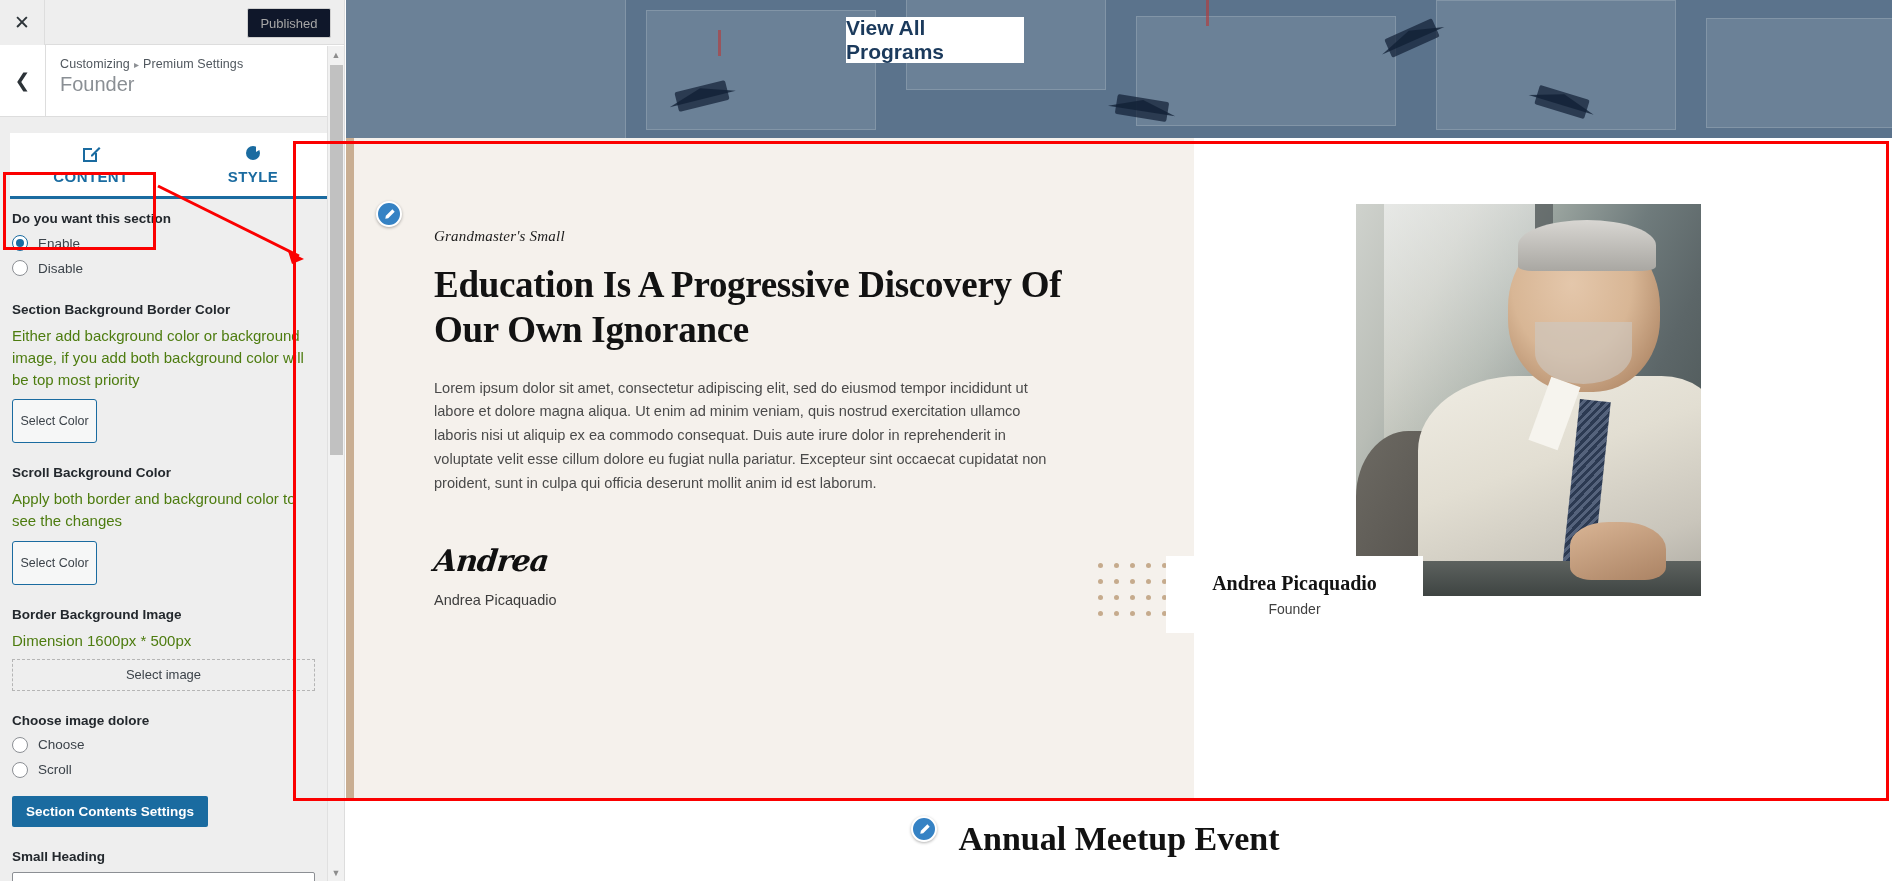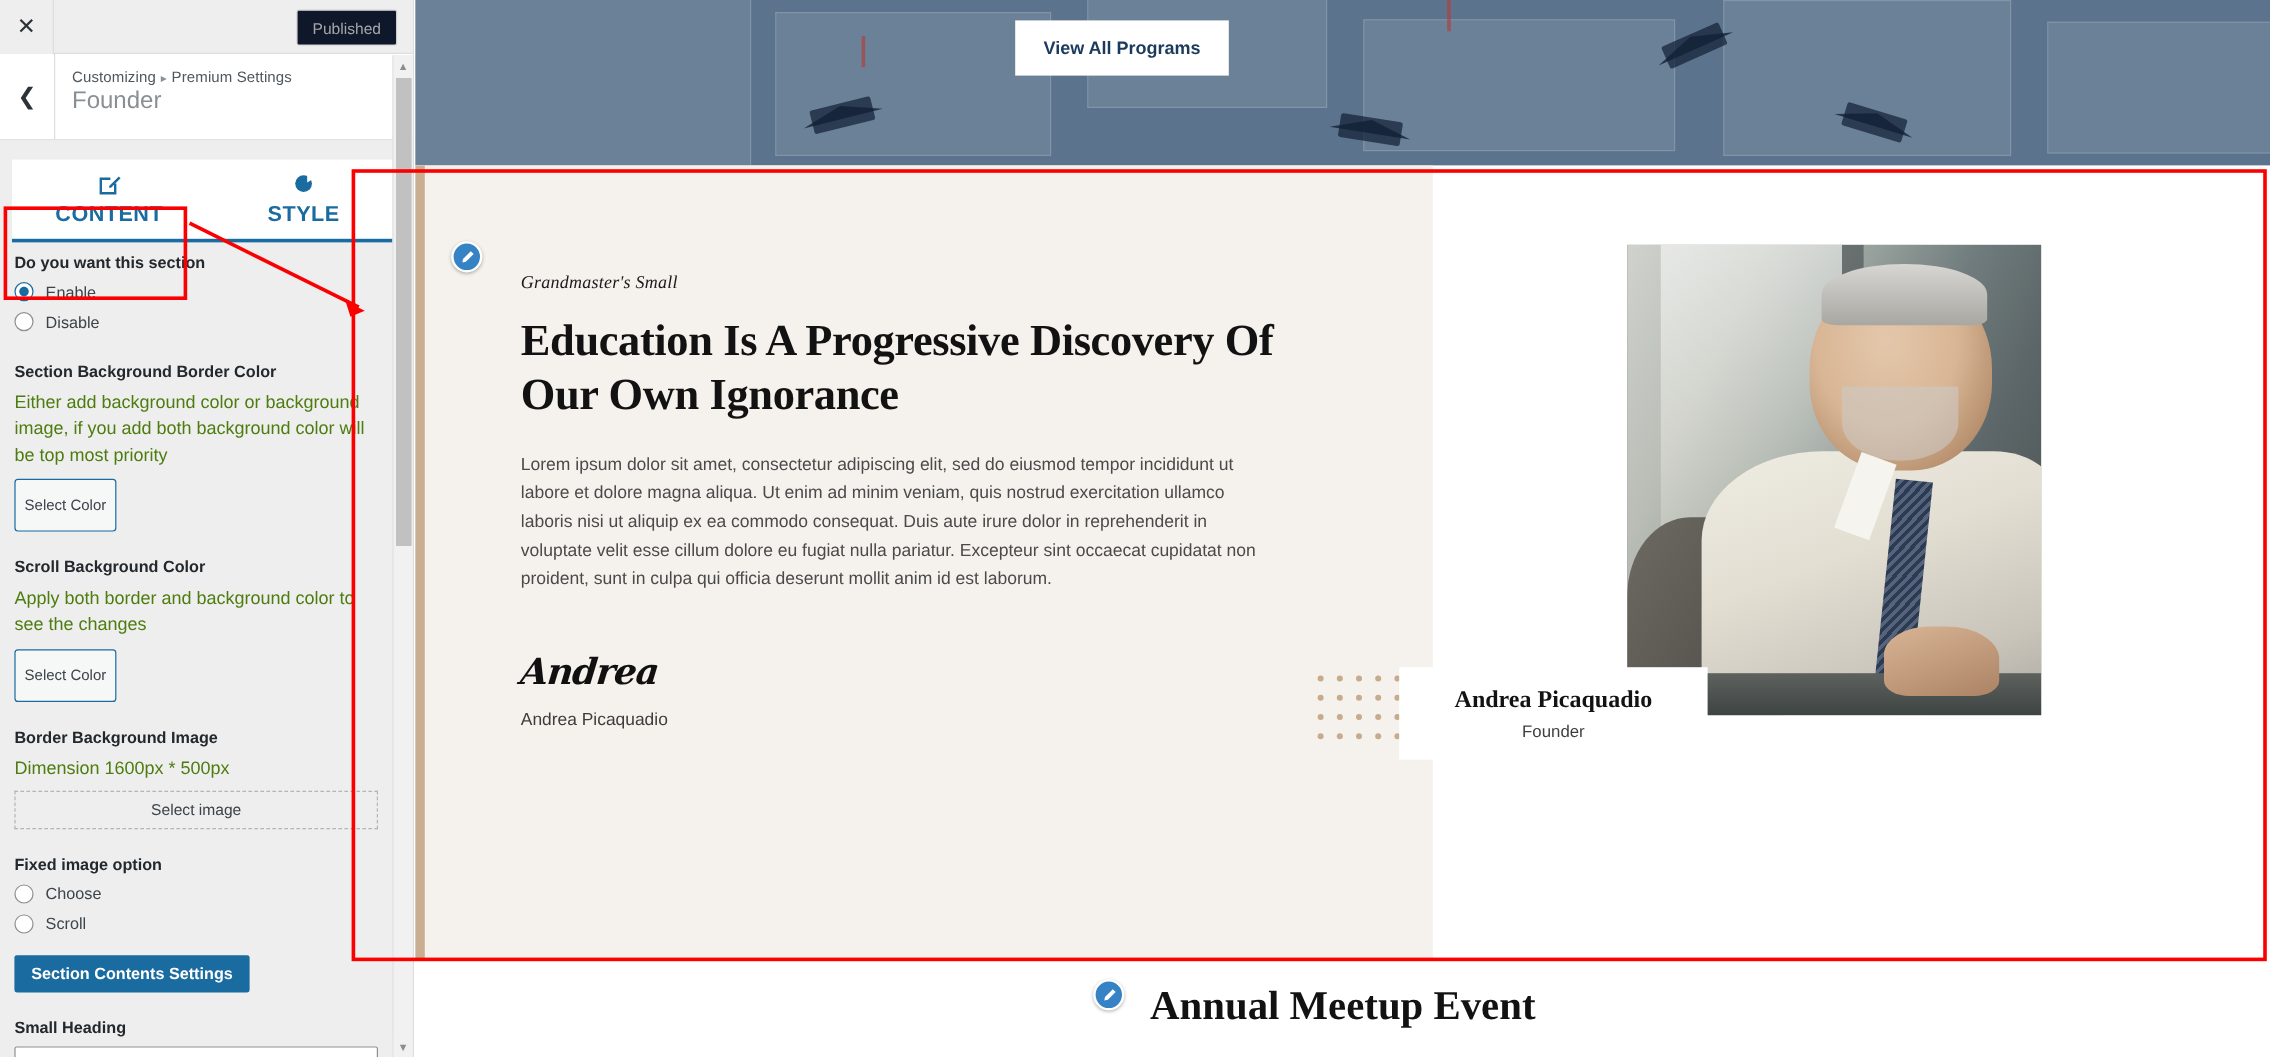--- a/index.html
+++ b/index.html
@@ -60,21 +60,21 @@
     background: #ffffff;
     border-bottom: 3px solid #1a6ba0;
     display: flex;
   }
   .cz-tab {
     flex: 1; text-align: center;
     padding: 11px 0 10px 0;
     cursor: pointer;
   }
   .cz-tab .ti { display: block; height: 20px; margin-bottom: 4px; }
-  .cz-tab .tl { font-size: 18px; font-weight: bold; color: #1a6ba0; letter-spacing: .4px; }
+  .cz-tab .tl { font-size: 15px; font-weight: bold; color: #1a6ba0; letter-spacing: .4px; }
 
   .cz-body {
     position: absolute; left: 0; top: 195px;
     width: 327px; height: 686px;
     overflow: hidden;
     padding: 0 12px;
   }
   .fld { margin-top: 16px; }
   .fld-label { font-size: 13.5px; font-weight: bold; color: #23282d; margin-bottom: 8px; }
   .fld-desc { font-size: 15px; color: #4d7c0f; line-height: 1.45; margin-bottom: 9px; }
@@ -159,21 +159,21 @@
     width: 0; height: 0; border: 26px solid transparent;
     border-bottom-color: rgba(18,32,54,.80); border-width: 11px 34px;
   }
   .hero .tassel {
     position: absolute; width: 3px; height: 26px; background: rgba(180,60,60,.65);
   }
   .btn-programs {
     position: absolute; left: 500px; top: 17px;
     width: 178px; height: 46px; background: #ffffff;
     display: flex; align-items: center; justify-content: center;
-    font-size: 15px; font-weight: bold; color: #1b3a5c; cursor: pointer;
+    font-size: 21px; font-weight: bold; color: #1b3a5c; cursor: pointer;
     z-index: 4;
   }
 
   
   .founder-wrap {
     position: absolute; left: 0; top: 138px; width: 100%; height: 662px;
     background: #ffffff;
   }
   .founder-bg {
     position: absolute; left: 0; top: 0;
@@ -386,21 +386,21 @@
       <div class="btn-sel-color">Select Color</div>
     </div>
 
     <div class="fld" style="margin-top:22px">
       <div class="fld-label">Border Background Image</div>
       <div class="fld-desc" style="margin-bottom:7px">Dimension 1600px * 500px</div>
       <div class="btn-sel-image">Select image</div>
     </div>
 
     <div class="fld" style="margin-top:22px">
-      <div class="fld-label">Fixed image option</div>
+      <div class="fld-label">Choose image dolore</div>
       <div class="radio-row">
         <span class="radio"></span>
         <span class="radio-label">Choose</span>
       </div>
       <div class="radio-row">
         <span class="radio"></span>
         <span class="radio-label">Scroll</span>
       </div>
     </div>
 

